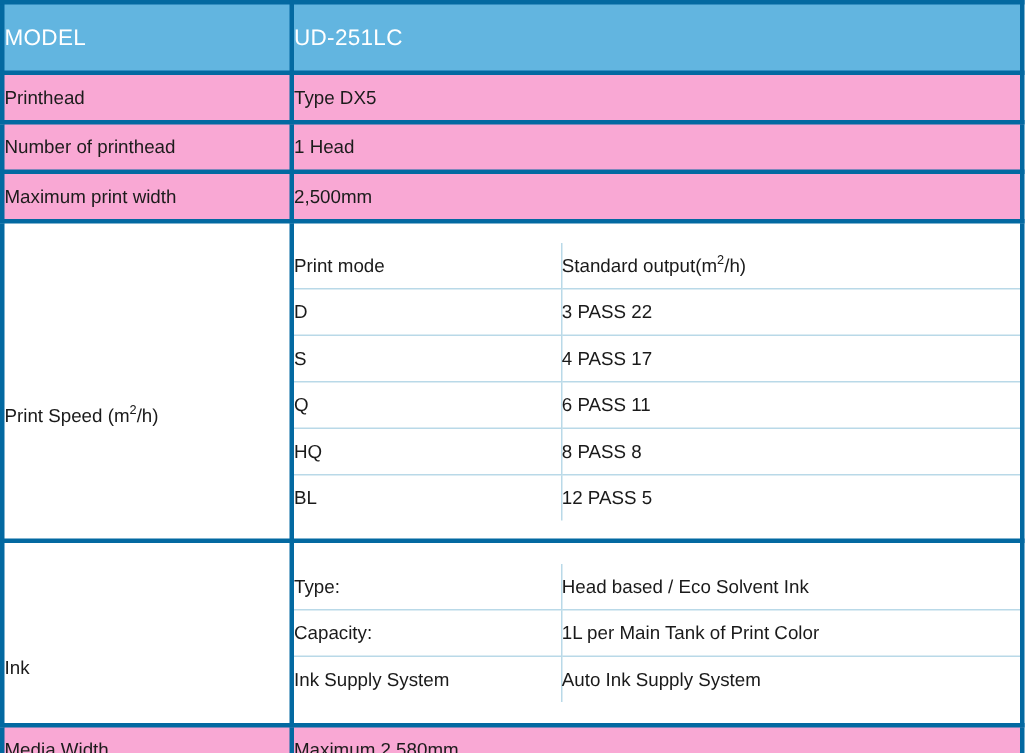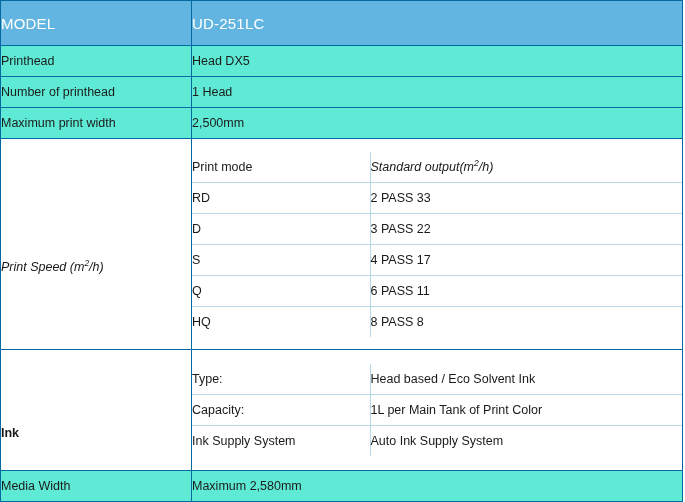--- a/index.html
+++ b/index.html
@@ -14,21 +14,21 @@
     color: #1a1a1a;
     overflow: hidden;
   }
   .spec-table {
     border-collapse: collapse;
     width: 683px;
     margin: 0;
     table-layout: fixed;
   }
   .spec-table td, .spec-table th {
-    border: 1px solid #0369a1;
+    border: 3px solid #0369a1;
     padding: 0;
     vertical-align: middle;
     font-weight: normal;
     text-align: left;
   }
   .hdr {
     background: #62b5e0;
     color: #ffffff;
     font-size: 15px;
     font-weight: bold;
@@ -38,21 +38,21 @@
     letter-spacing: 0.2px;
   }
   .hdr.left {
     width: 190px;
   }
   .cell {
     height: 30px;
     padding: 0 12px;
     font-size: 12.5px;
     color: #1c1c1c;
-    background: #5eead4;
+    background: #f9a8d4;
   }
   .label-cell {
     width: 190px;
     padding: 0 12px;
     font-size: 12.5px;
     vertical-align: top;
   }
   .label-cell .inner {
     padding-top: 9px;
     margin-top: 36px;
@@ -83,21 +83,20 @@
     border-left: none;
   }
   .nested td:last-child {
     border-right: none;
   }
   .nested tr:last-child td {
     border-bottom: none;
   }
   .nowrap {
     white-space: nowrap;
-    font-style: italic;
   }
   sup {
     font-size: 8.5px;
     vertical-align: super;
     line-height: 0;
   }
   td.pad0 {
     padding: 0;
     margin-top: 44px;
   }
@@ -107,21 +106,21 @@
 
 <table class="spec-table">
   <tbody>
     <tr>
       <th class="hdr left">MODEL</th>
       <th class="hdr" colspan="2">UD-251LC</th>
     </tr>
 
     <tr>
       <td class="cell label-cell">Printhead</td>
-      <td class="cell" colspan="2">Head DX5</td>
+      <td class="cell" colspan="2">Type DX5</td>
     </tr>
 
     <tr>
       <td class="cell label-cell">Number of printhead</td>
       <td class="cell" colspan="2">1 Head</td>
     </tr>
 
     <tr>
       <td class="cell label-cell">Maximum print width</td>
       <td class="cell" colspan="2">2,500mm</td>
@@ -140,46 +139,46 @@
               <col>
             </colgroup>
           <tbody>
             <tr>
               <td class="sub-label">Print mode</td>
               <td class="val-cell nowrap">
                 <span>Standard output(m</span><sup>2</sup><span>/h)</span>
               </td>
             </tr>
             <tr>
-              <td class="sub-label">RD</td>
-              <td class="val-cell">2 PASS 33</td>
-            </tr>
-            <tr>
               <td class="sub-label">D</td>
               <td class="val-cell">3 PASS 22</td>
             </tr>
             <tr>
               <td class="sub-label">S</td>
               <td class="val-cell">4 PASS 17</td>
             </tr>
             <tr>
               <td class="sub-label">Q</td>
               <td class="val-cell">6 PASS 11</td>
             </tr>
             <tr>
               <td class="sub-label">HQ</td>
               <td class="val-cell">8 PASS 8</td>
             </tr>
+            <tr>
+              <td class="sub-label">BL</td>
+              <td class="val-cell">12 PASS 5</td>
+            </tr>
           </tbody>
         </table>
       </td>
     </tr>
 
     <tr>
-      <td class="label-cell" style="height:120px;font-weight:bold;">
+      <td class="label-cell" style="height:120px;">
         <div class="inner">Ink</div>
       </td>
       <td class="pad0" colspan="2">
         <table class="nested">
           <colgroup>
               <col style="width:178px">
               <col>
             </colgroup>
           <tbody>
             <tr>

